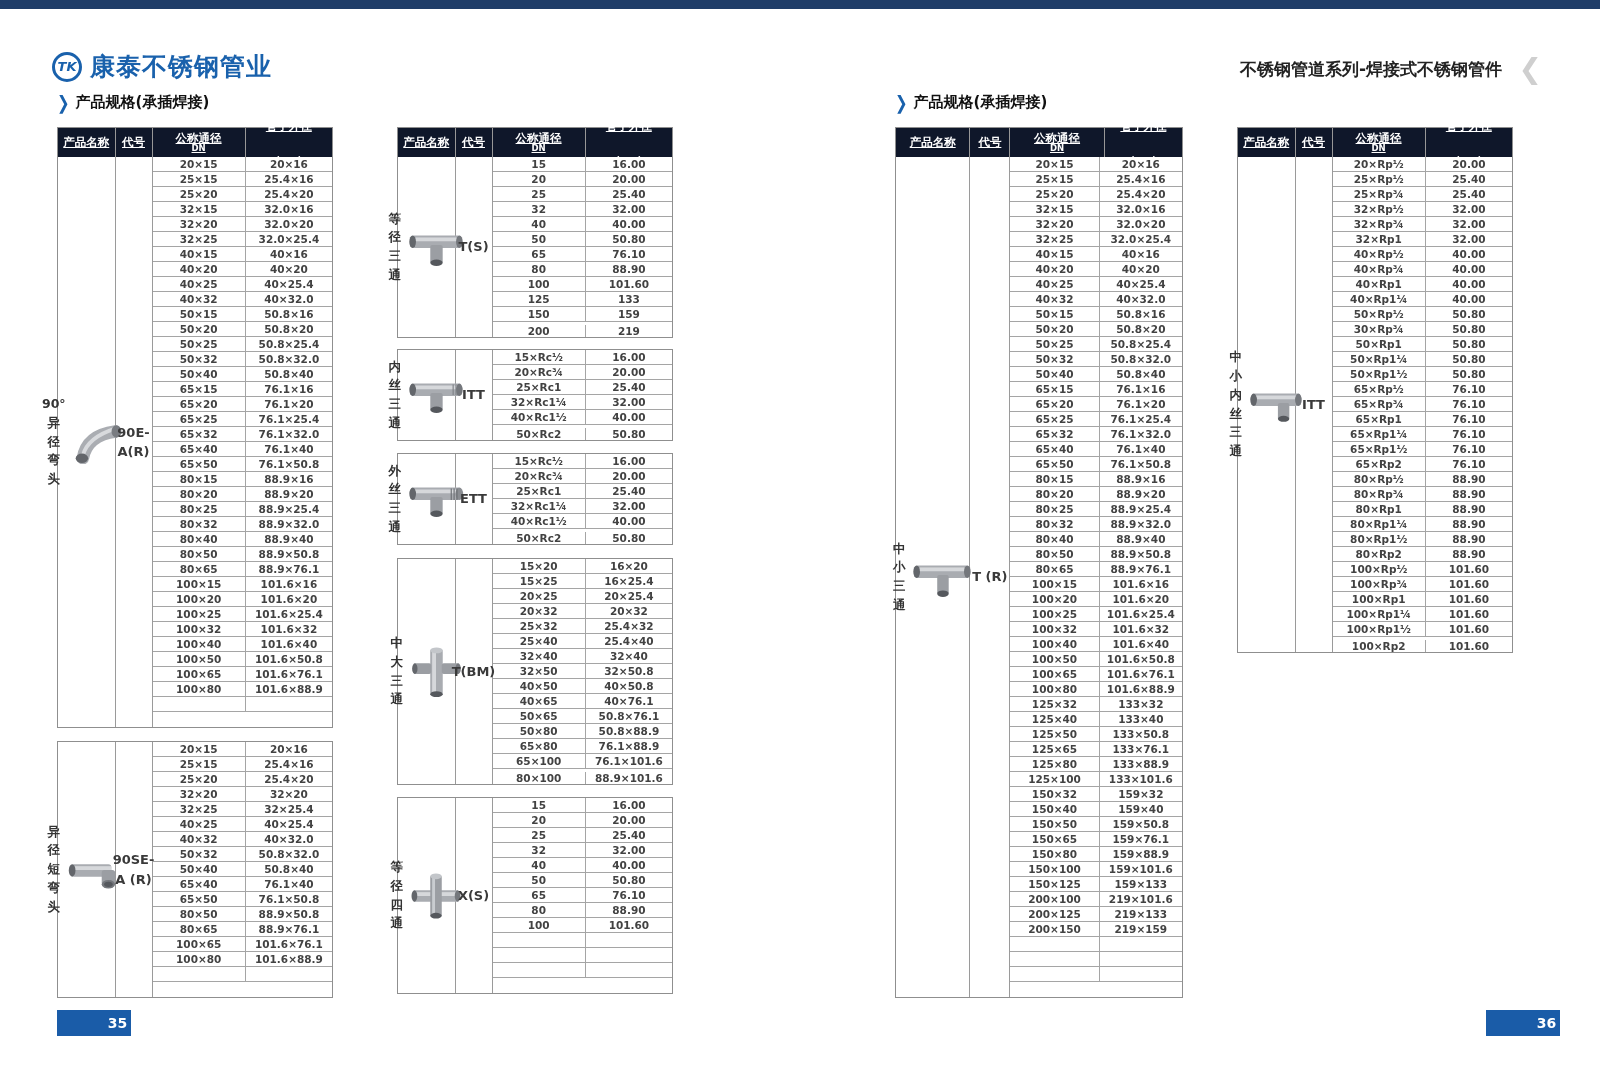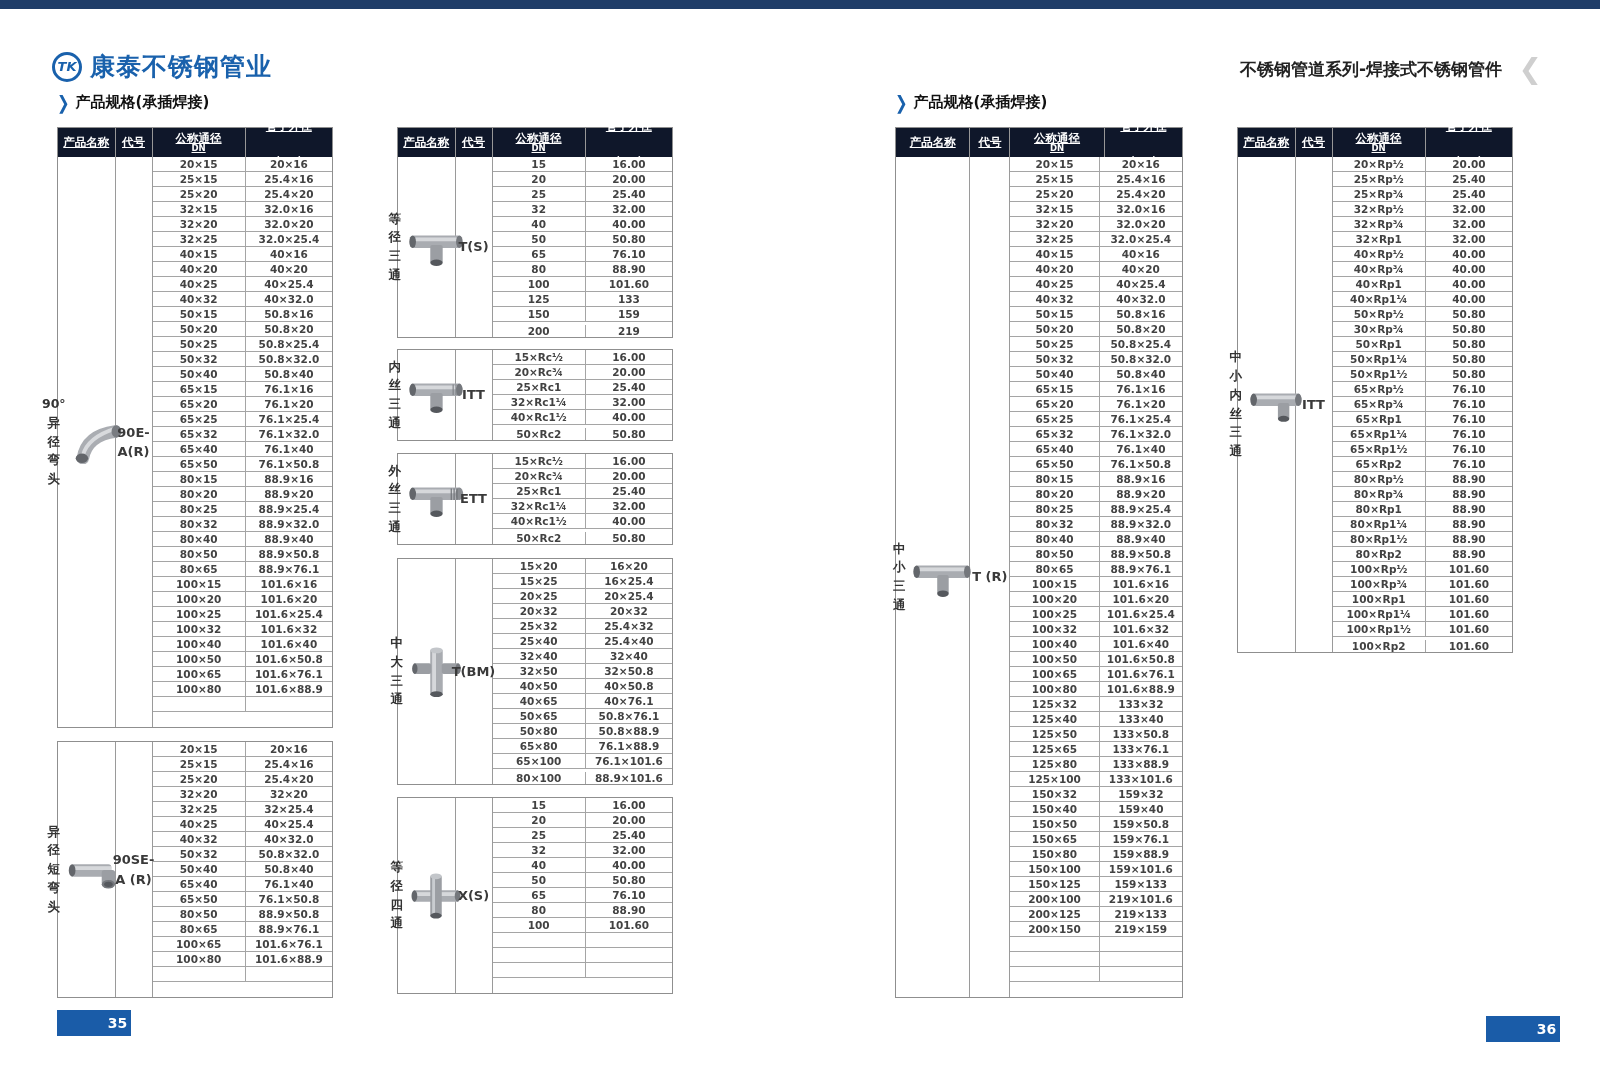--- a/index.html
+++ b/index.html
@@ -1104,13 +1104,13 @@
         </div>
         <div class="trow">
           <div class="tcell dn">100×Rp2</div>
           <div class="tcell od">101.60</div>
         </div>
       </div>
   </div>
 </div>
 
 <div class="page-badge" style="left:57px;top:1010px;">35</div>
-<div class="page-badge" style="left:1486px;top:1010px;margin-top:6px;">36</div>
+<div class="page-badge" style="left:1486px;top:1010px;">36</div>
 
 </body></html>

